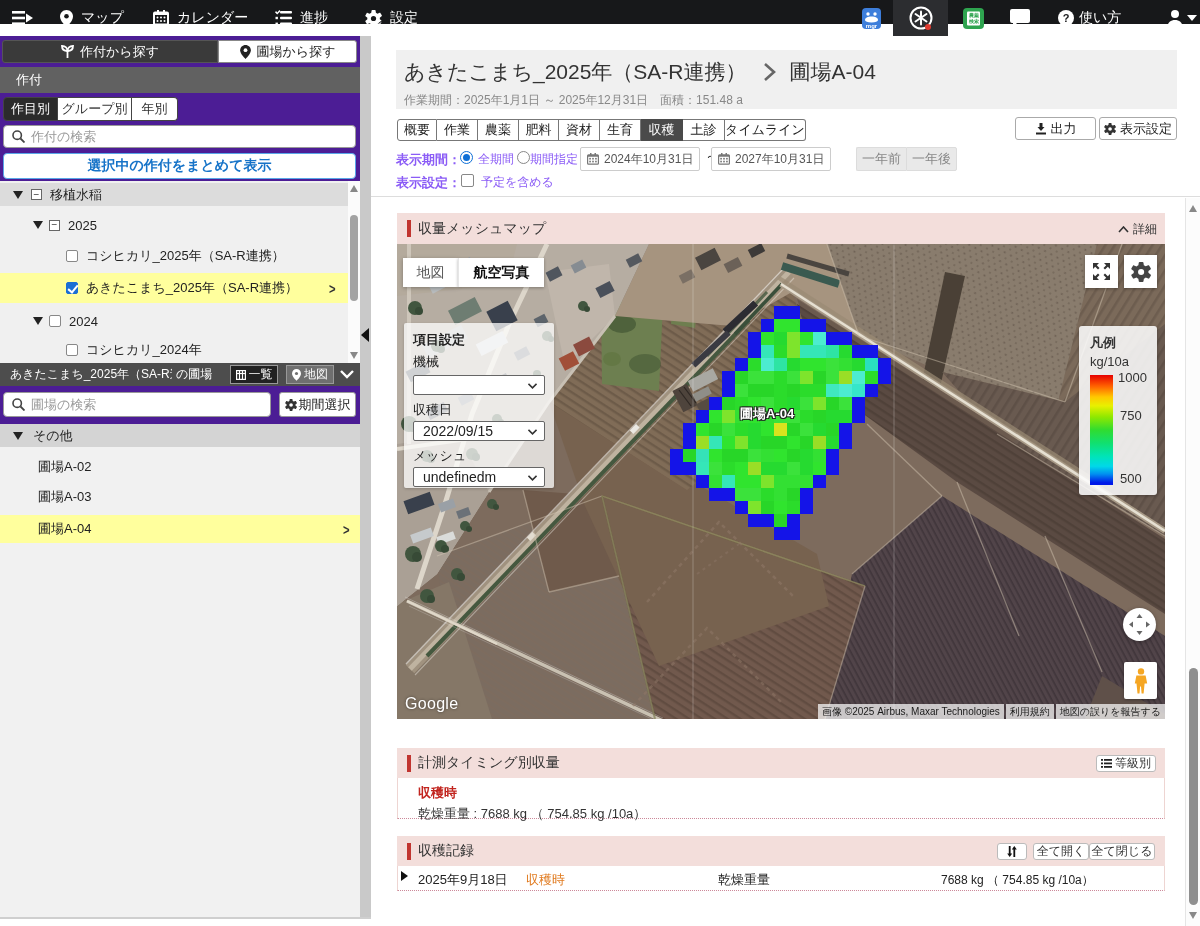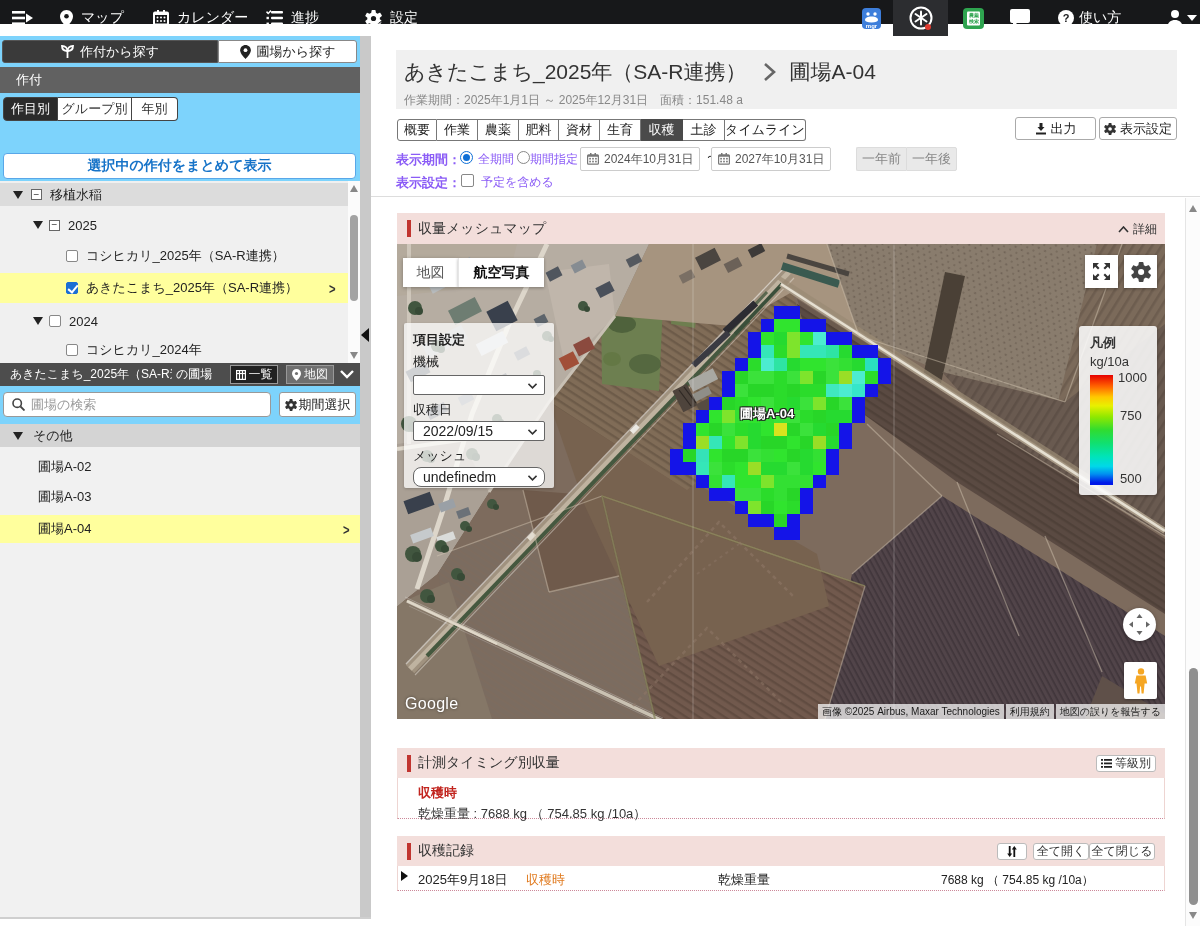--- a/index.html
+++ b/index.html
@@ -3,21 +3,21 @@
 <meta charset="utf-8">
 <style>
 * { margin:0; padding:0; box-sizing:border-box; }
 html,body { width:1200px; height:926px; overflow:hidden; }
 body { font-family:"Liberation Sans", sans-serif; position:relative; background:#fff; color:#333; }
 
 #nav { position:absolute; left:0; top:0; width:1200px; height:24px; background:#17181a; color:#fff; }
 #nav .item { position:absolute; top:0; height:36px; display:flex; align-items:center; color:#fff; font-size:14px; }
 #nav svg { display:block; }
 
-#sidebar { position:absolute; left:0; top:36px; width:360px; height:783px; background:#7dd3fc; }
+#sidebar { position:absolute; left:0; top:36px; width:360px; height:783px; background:#4c1d95; }
 .sbtab { position:absolute; top:4px; height:23px; font-size:13px; display:flex; align-items:center; justify-content:center; border:1px solid #555; }
 #sb-tab1 { left:2px; width:216px; background:#3a3a3a; color:#fff; border-radius:3px 0 0 3px; }
 #sb-tab2 { left:218px; width:139px; background:#fff; color:#222; border-color:#888; border-radius:0 3px 3px 0; }
 .greybar { position:absolute; left:0; width:360px; background:#616161; color:#fff; font-size:13px; display:flex; align-items:center; padding-left:16px; }
 .smalltabs { position:absolute; top:61px; left:3px; display:flex; }
 .smalltabs div { height:24px; border:1px solid #444; font-size:13px; display:flex; align-items:center; justify-content:center; background:#fff; }
 .search { position:absolute; border:1px solid #999; border-radius:4px; background:#fff; display:flex; align-items:center; font-size:13px; color:#999; }
 .search svg { margin:0 6px 0 8px; }
 #bluebtn { position:absolute; left:3px; top:117px; width:353px; height:26px; border:1px solid #59a7e8; border-radius:4px; color:#1673c8; font-weight:bold; font-size:14px; display:flex; align-items:center; justify-content:center; background:#fff; }
 #tree { position:absolute; left:0; top:145px; width:348px; height:182px; background:#f0f0f0; font-size:13px; overflow:hidden; }
@@ -97,21 +97,21 @@
           <circle cx="4.5" cy="7.5" r="1"></circle>
           <circle cx="8" cy="7.5" r="1"></circle>
           <circle cx="11.5" cy="7.5" r="1"></circle>
           <circle cx="4.5" cy="11" r="1"></circle>
           <circle cx="8" cy="11" r="1"></circle>
           <circle cx="11.5" cy="11" r="1"></circle>
         </g>
       </svg>
     <span style="margin-left:8px;">カレンダー</span>
   </div>
-  <div class="item" style="left:266px;">
+  <div class="item" style="left:275px;">
     <svg width="17" height="16" viewBox="0 0 17 16">
         <g fill="#fff">
           <rect x="5" y="1" width="12" height="2.4" rx="1"></rect>
           <rect x="5" y="6.8" width="12" height="2.4" rx="1"></rect>
           <rect x="5" y="12.6" width="12" height="2.4" rx="1"></rect>
           <path d="M0 2.2 L1.1 1.1 2.2 2.4 4.4 0 5.5 1.2 2.2 4.6z"></path>
           <rect x="0.5" y="6.8" width="2.4" height="2.4"></rect>
           <rect x="0.5" y="12.6" width="2.4" height="2.4"></rect>
         </g>
       </svg>
@@ -199,20 +199,27 @@
         <path fill="#222" d="M6.5 0C2.9 0 0 2.9 0 6.5 0 11.4 6.5 17 6.5 17S13 11.4 13 6.5C13 2.9 10.1 0 6.5 0z"></path>
         <circle cx="6.5" cy="6.3" r="2.3" fill="#fff"></circle>
       </svg>
     圃場から探す
   </div>
   <div class="greybar" style="top:31px; height:26px;">作付</div>
   <div class="smalltabs">
     <div style="width:55px; background:#2b2b2b; color:#fff; border-radius:4px 0 0 4px;">作目別</div>
     <div style="width:74px; border-left:none;">グループ別</div>
     <div style="width:46px; border-left:none; border-radius:0 4px 4px 0;">年別</div>
+  </div>
+  <div class="search" style="left:3px; top:89px; width:353px; height:23px;">
+    <svg width="13" height="13" viewBox="0 0 13 13">
+        <circle cx="5.2" cy="5.2" r="4.2" fill="none" stroke="#444" stroke-width="1.6"></circle>
+        <line x1="8.5" y1="8.5" x2="12.5" y2="12.5" stroke="#444" stroke-width="1.8"></line>
+      </svg>
+    作付の検索
   </div>
   <div id="bluebtn">選択中の作付をまとめて表示</div>
   <div id="tree">
     <div class="trow" style="top:2px; height:23px; background:#dcdcdc;">
         <span style="margin-left:13px;" class="tri-d"></span>
         <span class="minusbox" style="margin-left:8px;">−</span>
         <span style="margin-left:8px;">移植水稲</span>
       </div>
     <div class="trow" style="top:32px;">
         <span style="margin-left:33px;" class="tri-d"></span>
@@ -750,21 +757,21 @@
         <div style="margin-top:6px; height:20px; border:1px solid #666; border-radius:2px; background:#fff; position:relative;">
             <svg width="9" height="6" viewBox="0 0 10 6" style="position:absolute; right:7px; top:7px;">
               <path fill="none" stroke="#333" stroke-width="1.8" d="M0.5 0.5L5 5l4.5-4.5"></path>
             </svg>
           </div>
         <div style="margin-top:8px;">収穫日</div>
         <div style="margin-top:4px; height:20px; border:1px solid #666; border-radius:2px; background:#fff; position:relative; display:flex; align-items:center; padding-left:9px; font-size:14px;">2022/09/15<svg width="9" height="6" viewBox="0 0 10 6" style="position:absolute; right:7px; top:7px;">
               <path fill="none" stroke="#333" stroke-width="1.8" d="M0.5 0.5L5 5l4.5-4.5"></path>
             </svg></div>
         <div style="margin-top:8px;">メッシュ</div>
-        <div style="margin-top:4px; height:20px; border:1px solid #666; border-radius:8px; background:#fff; position:relative; display:flex; align-items:center; padding-left:9px; font-size:14px;">undefinedm<svg width="9" height="6" viewBox="0 0 10 6" style="position:absolute; right:7px; top:7px;">
+        <div style="margin-top:4px; height:20px; border:1px solid #666; border-radius:2px; background:#fff; position:relative; display:flex; align-items:center; padding-left:9px; font-size:14px;">undefinedm<svg width="9" height="6" viewBox="0 0 10 6" style="position:absolute; right:7px; top:7px;">
               <path fill="none" stroke="#333" stroke-width="1.8" d="M0.5 0.5L5 5l4.5-4.5"></path>
             </svg></div>
       </div>
 
       <div style="position:absolute; left:682px; top:82px; width:78px; height:169px; background:rgba(252,252,252,0.88); border-radius:3px; box-shadow:0 1px 3px rgba(0,0,0,.25); padding:9px 0 0 11px; font-size:13px; line-height:15px; color:#333;">
         <div style="font-weight:bold;">凡例</div>
         <div style="margin-top:4px; font-size:13px;">kg/10a</div>
         <div style="position:absolute; left:11px; top:49px; width:23px; height:110px; background:linear-gradient(to bottom,#e60000 0%,#ff6000 10%,#ffc800 20%,#e8f000 28%,#90e800 38%,#30dc30 50%,#10e070 62%,#00e4b8 74%,#00d8e8 83%,#0090f0 90%,#0018e8 98%);"></div>
         <div style="position:absolute; left:39px; top:44px;">1000</div>
         <div style="position:absolute; left:41px; top:82px;">750</div>

